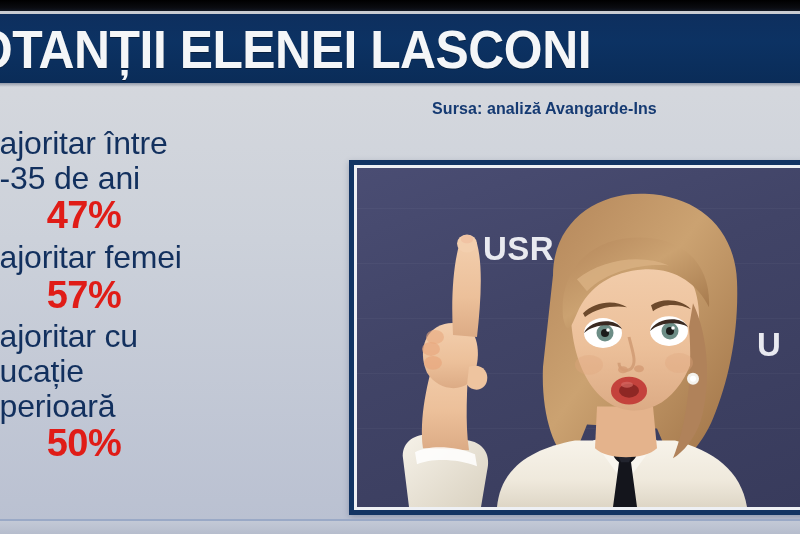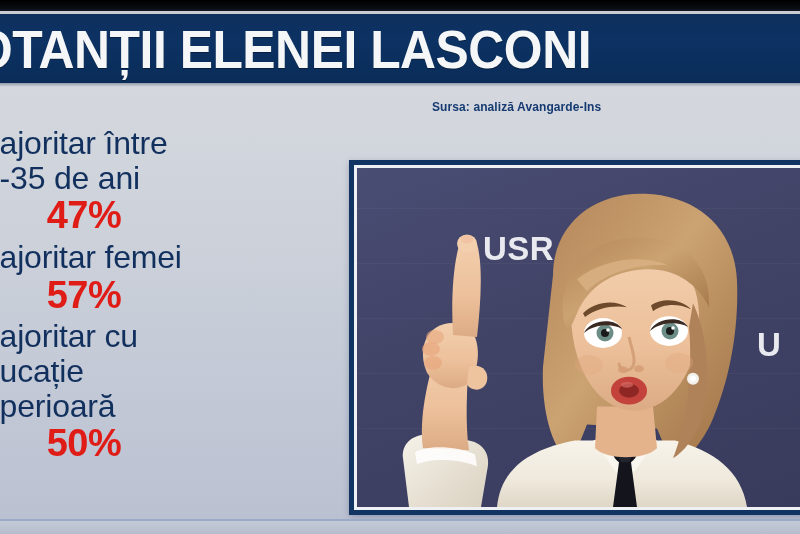--- a/index.html
+++ b/index.html
@@ -67,21 +67,21 @@
 
   
   #source-line {
     position: absolute;
     left: 432px;
     top: 100px;
     white-space: nowrap;
     color: #153a72;
     font-family: "Liberation Sans", sans-serif;
     font-weight: bold;
-    font-size: 12px;
+    font-size: 16px;
     letter-spacing: 0.1px;
   }
 
   
   #stats {
     position: absolute;
     left: -18px;
     top: 126px;
     width: 300px;
   }

